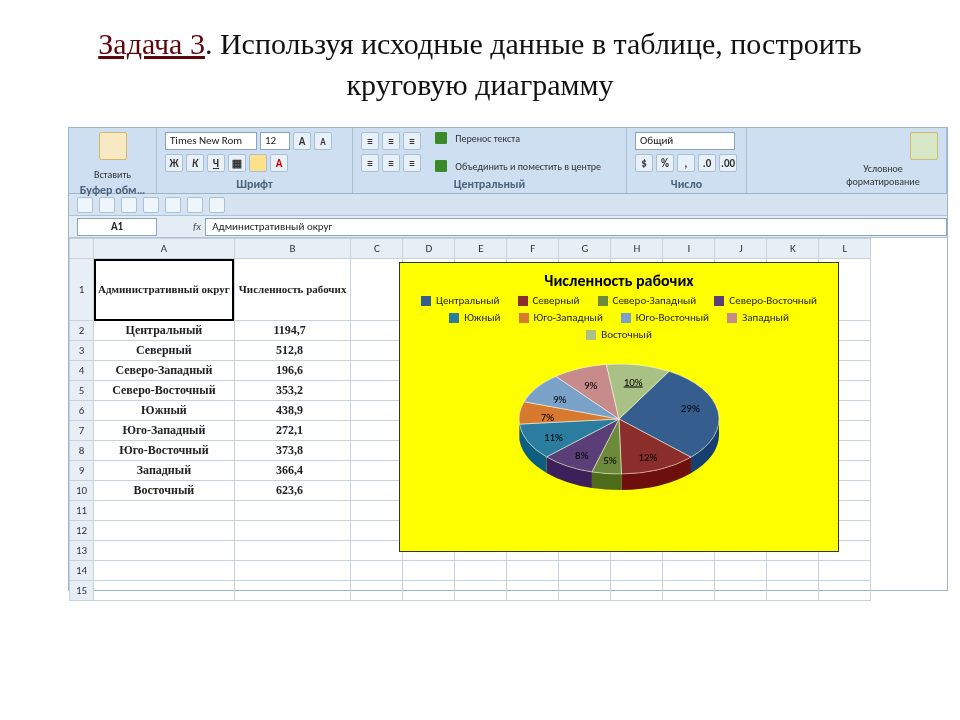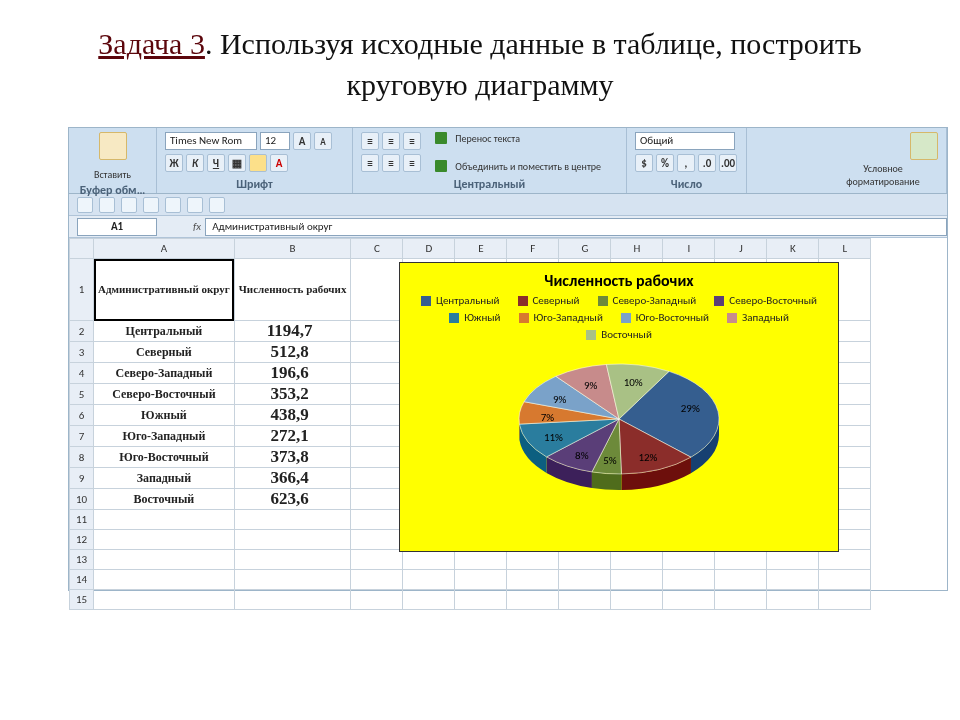--- a/index.html
+++ b/index.html
@@ -38,21 +38,21 @@
   .sheet { position:relative; background:#fff; height:352px; }
   table.grid { border-collapse:collapse; table-layout:fixed; font-size:11px; }
   table.grid th, table.grid td { border:1px solid #c7d2dc; height:20px; padding:0 4px; text-align:center; white-space:nowrap; overflow:hidden; }
   table.grid th { background:#e8eef6; font-weight:normal; color:#333; }
   .rhdr { width:24px; background:#e8eef6; }
   .colA { width:128px; }
   .colB { width:88px; }
   .colN { width:52px; }
   .hdrcell { font-weight:bold; font-family:"Times New Roman",serif; font-size:11px; line-height:1.2; padding:4px !important; height:auto !important; }
   .val { font-family:"Times New Roman",serif; font-weight:bold; font-size:12px; }
-  .valB { font-family:"Times New Roman",serif; font-weight:bold; font-size:17px; text-align:right; padding-right:10px !important; }
+  .valB { font-family:"Times New Roman",serif; font-weight:bold; font-size:12px; text-align:right; padding-right:10px !important; }
   .selA1 { outline:2px solid #000; outline-offset:-2px; }
 
   
   .chartbox { position:absolute; left:330px; top:24px; width:440px; height:290px; background:#ffff00; border:1px solid #333; }
   .chart-title { text-align:center; font-family:Calibri,Arial,sans-serif; font-weight:bold; font-size:16px; color:#000; margin:8px 0 4px; }
   .legend { display:flex; flex-wrap:wrap; justify-content:center; gap:4px 18px; padding:0 18px 6px; font-size:11px; color:#222; }
   .legend .item { display:flex; align-items:center; gap:5px; }
   .swatch { width:10px; height:10px; display:inline-block; }
   .pie-wrap { position:relative; width:300px; height:155px; margin:0 auto; }
   .pie-wrap svg { position:absolute; inset:0; }
@@ -461,19 +461,19 @@
             </svg>
           <div id="dlabels">
               <div class="dl" style="left: 221.298px; top: 61px;">29%</div>
               <div class="dl" style="left: 178.945px; top: 110.259px;">12%</div>
               <div class="dl" style="left: 141.018px; top: 113.291px;">5%</div>
               <div class="dl" style="left: 112.818px; top: 107.911px;">8%</div>
               <div class="dl" style="left: 84.4504px; top: 90.3827px;">11%</div>
               <div class="dl" style="left: 78.4632px; top: 69.5152px;">7%</div>
               <div class="dl" style="left: 90.7418px; top: 51.5073px;">9%</div>
               <div class="dl" style="left: 121.662px; top: 37.5962px;">9%</div>
-              <div class="dl" style="left: 164.211px; top: 35.179px;">10%</div>
+              <div class="dl" style="left: 164.211px; top: 35.179px; text-decoration: underline;">10%</div>
             </div>
         </div>
       </div>
     </div>
   </div>
 </div>
 
 </body></html>

